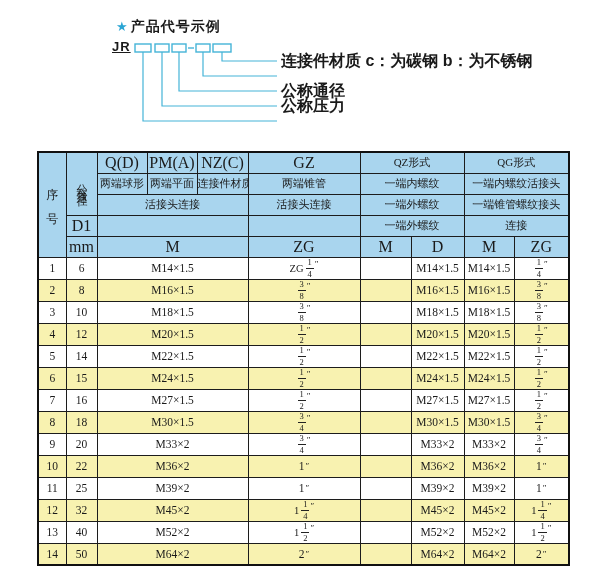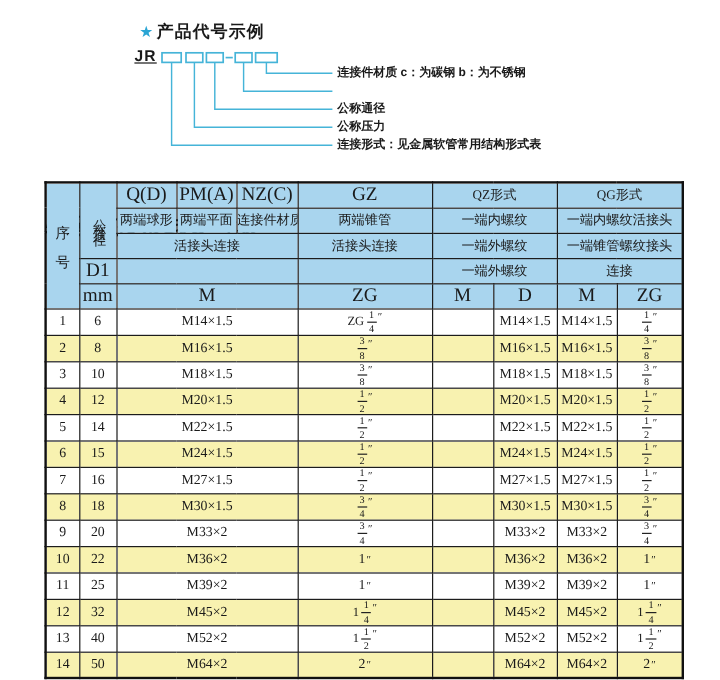--- a/index.html
+++ b/index.html
@@ -5,21 +5,21 @@
   html,body{margin:0;padding:0;background:#fff;}
   .page{position:relative;width:600px;height:567px;background:#ffffff;overflow:hidden;
         font-family:"Liberation Sans","DejaVu Sans",sans-serif;color:#1a1a1a;}
 
   
   .diagram-title{position:absolute;left:116px;top:18px;font-size:14px;font-weight:bold;
                  letter-spacing:1px;white-space:nowrap;}
   .diagram-title .star{color:var(--star-blue,#2aa5d4);font-size:13px;margin-right:2px;font-weight:normal;}
   .jr-prefix{position:absolute;left:112px;top:39px;font-size:13px;font-weight:bold;letter-spacing:1px;text-decoration:underline;}
   .code-svg{position:absolute;left:0;top:0;}
-  .diag-label{position:absolute;left:281px;font-size:10px;font-weight:bold;white-space:nowrap;
+  .diag-label{position:absolute;left:281px;font-size:16px;font-weight:bold;white-space:nowrap;
               line-height:14px;}
 
   
   .table-title{position:absolute;left:37px;top:128px;font-size:18px;font-weight:bold;font-style:italic;
                letter-spacing:2px;font-family:"Liberation Serif","DejaVu Serif",serif;white-space:nowrap;margin-top:48px;}
 
   
   table.ref{position:absolute;left:37px;top:151px;width:531px;border-collapse:collapse;
             table-layout:fixed;border:2px solid #111;}
   table.ref th,table.ref td{border:1px solid #1c1c1c;text-align:center;vertical-align:middle;
@@ -67,21 +67,20 @@
       <path d="M203,52 L203,76 L277,76"></path>
       <path d="M179,52 L179,91 L277,91"></path>
       <path d="M162,52 L162,106 L277,106"></path>
       <path d="M143,52 L143,121 L277,121"></path>
     </g>
   </svg>
 
   <div class="diag-label" style="top:54px">连接件材质  c：为碳钢  b：为不锈钢</div>
   <div class="diag-label" style="top:84px">公称通径</div>
   <div class="diag-label" style="top:99px">公称压力</div>
-  <div class="diag-label" style="top:114px">连接形式：见金属软管常用结构形式表</div>
 
   <div class="table-title">螺母连接形式参考表</div>
 
   <table class="ref">
     <colgroup>
       <col style="width:28px">
         <col style="width:31px">
         <col style="width:50px">
         <col style="width:50px">
       <col style="width:51px">

